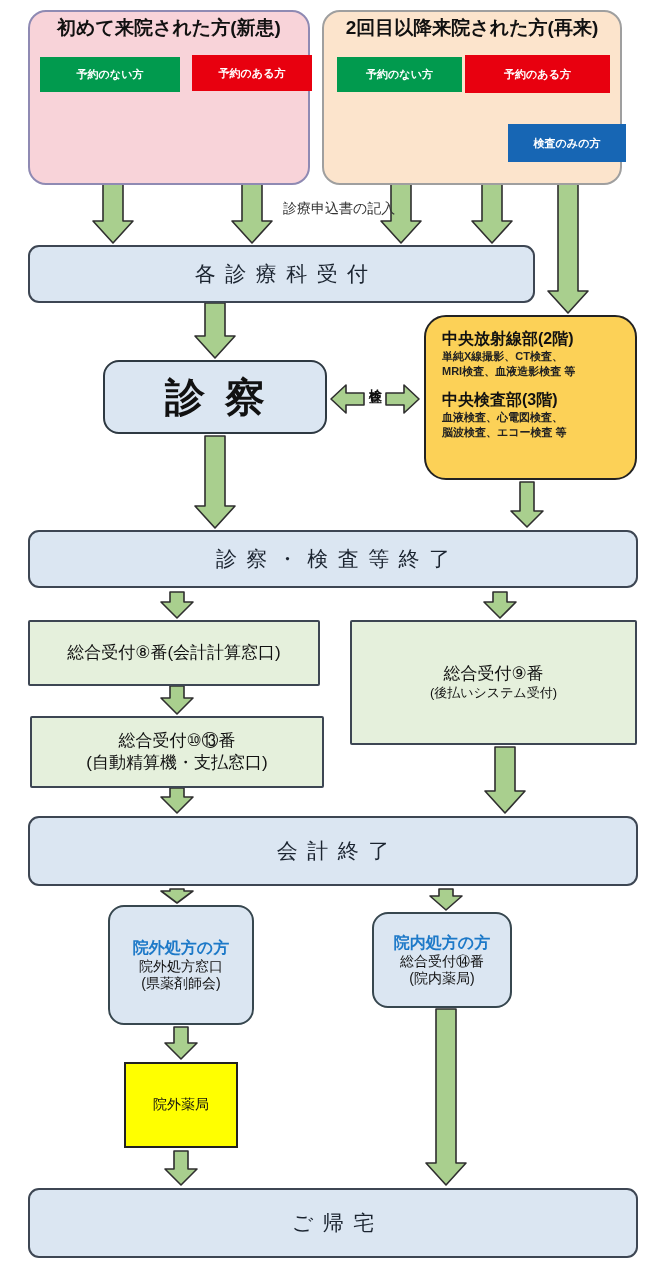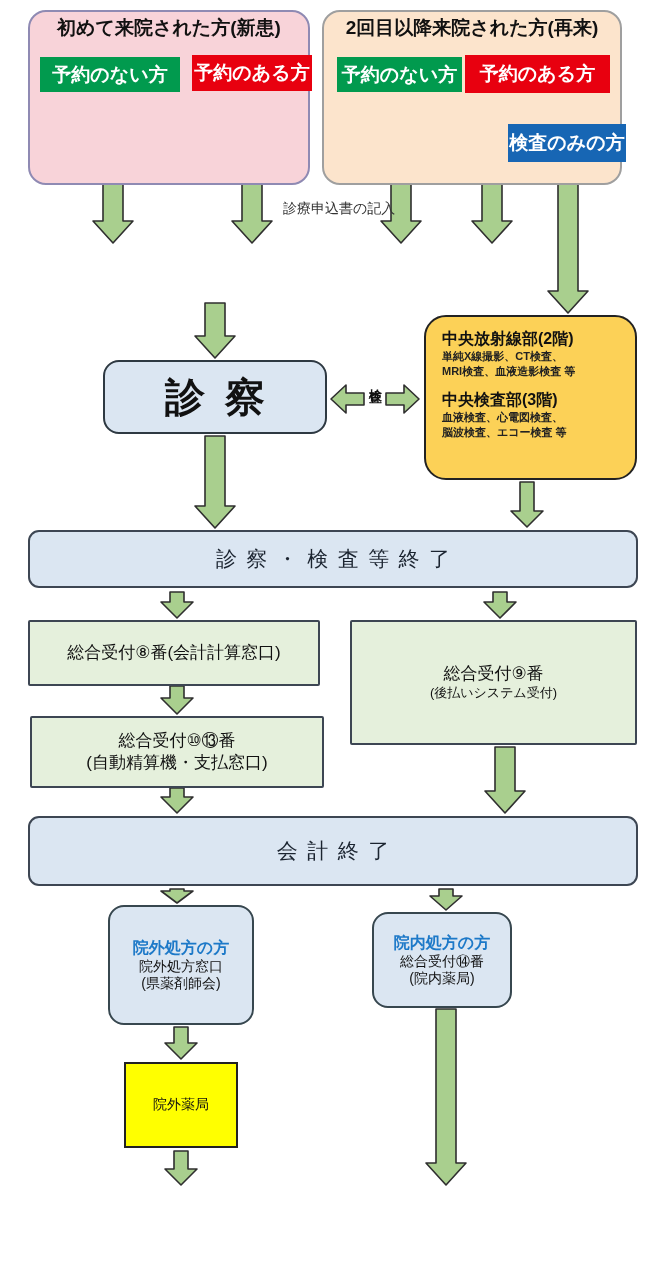--- a/index.html
+++ b/index.html
@@ -8,21 +8,21 @@
     font-family:"Liberation Sans","DejaVu Sans",sans-serif;color:#111;
   }
   #arrow-layer{position:absolute;left:0;top:0;width:660px;height:1280px;}
   .node{position:absolute;box-sizing:border-box;display:flex;flex-direction:column;
         align-items:center;justify-content:center;text-align:center;line-height:1.25;}
   .panel{border-radius:18px;justify-content:flex-start;}
   .panel-pink{background:#f8d3d9;border:2px solid #8f8ab3;}
   .panel-peach{background:#fce4cc;border:2px solid #9f9f9f;}
   .panel-title{font-size:19px;font-weight:600;color:#111;margin-top:4px;white-space:nowrap;}
   .btn{position:absolute;display:flex;align-items:center;justify-content:center;
-       color:#fff;font-weight:bold;font-size:19px;white-space:nowrap;box-sizing:border-box;}
+       color:#fff;font-weight:bold;font-size:11px;white-space:nowrap;box-sizing:border-box;}
   .btn-green{background:#019a4e;}
   .btn-red{background:#e8000f;}
   .btn-blue{background:#1766b4;}
   .bar{background:#dbe6f2;border:2px solid #3d4653;border-radius:11px;
        font-size:21px;letter-spacing:0.45em;padding-left:0.45em;color:#1b2430;}
   .bar-narrow{font-size:21px;}
   .box-big{background:#dbe6f2;border:2.5px solid #2e3942;border-radius:16px;
            font-size:40px;font-weight:600;letter-spacing:0.5em;padding-left:0.5em;color:#111;}
   .box-orange{background:#fcd157;border:2px solid #222;border-radius:22px;
               align-items:flex-start;justify-content:flex-start;text-align:left;
@@ -83,20 +83,21 @@
 
   <div class="node panel panel-peach" style="left:322px;top:10px;width:300px;height:175px;">
     <div class="panel-title">2回目以降来院された方(再来)</div>
   </div>
   <div class="btn btn-green" style="left:337px;top:57px;width:125px;height:35px;">予約のない方</div>
   <div class="btn btn-red" style="left:465px;top:55px;width:145px;height:38px;">予約のある方</div>
   <div class="btn btn-blue" style="left:508px;top:124px;width:118px;height:38px;">検査のみの方</div>
 
   <div class="note" style="left:283px;top:200px;">診療申込書の記入</div>
 
+  <div class="node bar bar-narrow" style="left:28px;top:245px;width:507px;height:58px;">各診療科受付</div>
 
   <div class="node box-big" style="left:103px;top:360px;width:224px;height:74px;">診察</div>
 
   <div class="exam-label" style="left:366px;top:378px;height:44px;">検査</div>
 
   <div class="node box-orange" style="left:424px;top:315px;width:213px;height:165px;">
     <div class="orange-h">中央放射線部(2階)</div>
     <div class="orange-d">単純X線撮影、CT検査、</div>
     <div class="orange-d">MRI検査、血液造影検査 等</div>
     <div class="orange-gap"></div>
@@ -128,14 +129,15 @@
   </div>
 
   <div class="node box-rx" style="left:372px;top:912px;width:140px;height:96px;">
     <span class="rx-title">院内処方の方</span>
     <span class="rx-line">総合受付⑭番</span>
     <span class="rx-line">(院内薬局)</span>
   </div>
 
   <div class="node box-yellow" style="left:124px;top:1062px;width:114px;height:86px;">院外薬局</div>
 
+  <div class="node bar" style="left:28px;top:1188px;width:610px;height:70px;">ご帰宅</div>
 
 </div>
 
 </body></html>

